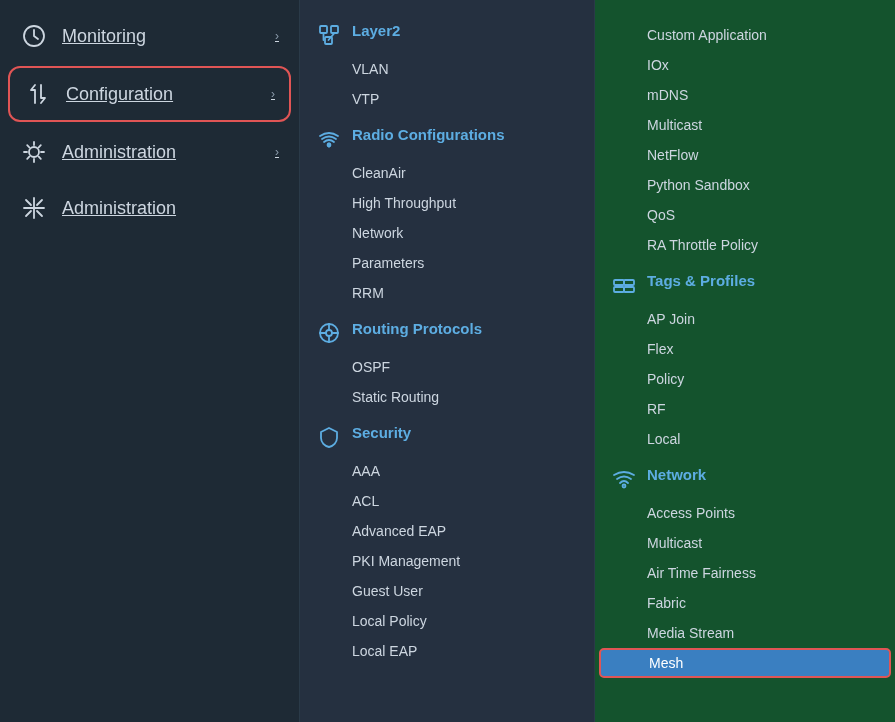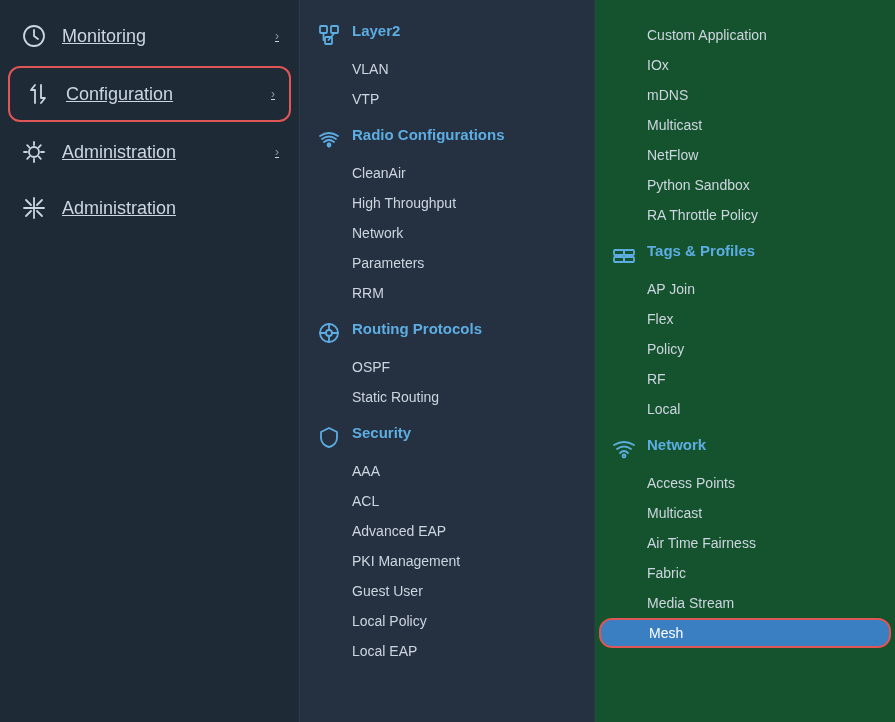--- a/index.html
+++ b/index.html
@@ -103,21 +103,21 @@
       color: #cdd6e0;
       cursor: pointer;
       font-size: 14px;
     }
 
     .menu-item.highlighted {
       background: #3a7fc1;
       color: #ffffff;
       border: 2px solid #e05555;
       margin: 0 4px;
-      border-radius: 13px;
+      border-radius: 5px;
       padding: 5px 12px 5px 48px;
     }
 
     
     svg {
       fill: none;
       stroke: #cdd6e0;
       stroke-width: 1.8;
       stroke-linecap: round;
       stroke-linejoin: round;
@@ -242,20 +242,21 @@
 
 <div class="right-col">
 
   <div style="padding-top:10px">
     <div class="menu-item">Custom Application</div>
     <div class="menu-item">IOx</div>
     <div class="menu-item">mDNS</div>
     <div class="menu-item">Multicast</div>
     <div class="menu-item">NetFlow</div>
     <div class="menu-item">Python Sandbox</div>
+    <div class="menu-item">QoS</div>
     <div class="menu-item">RA Throttle Policy</div>
   </div>
 
   <div class="section-header">
     <span class="section-icon">
       <svg width="24" height="24" viewBox="0 0 24 24">
         <rect x="2" y="7" width="10" height="5" rx="1"></rect>
         <rect x="2" y="14" width="10" height="5" rx="1"></rect>
         <rect x="12" y="7" width="10" height="5" rx="1"></rect>
         <rect x="12" y="14" width="10" height="5" rx="1"></rect>

